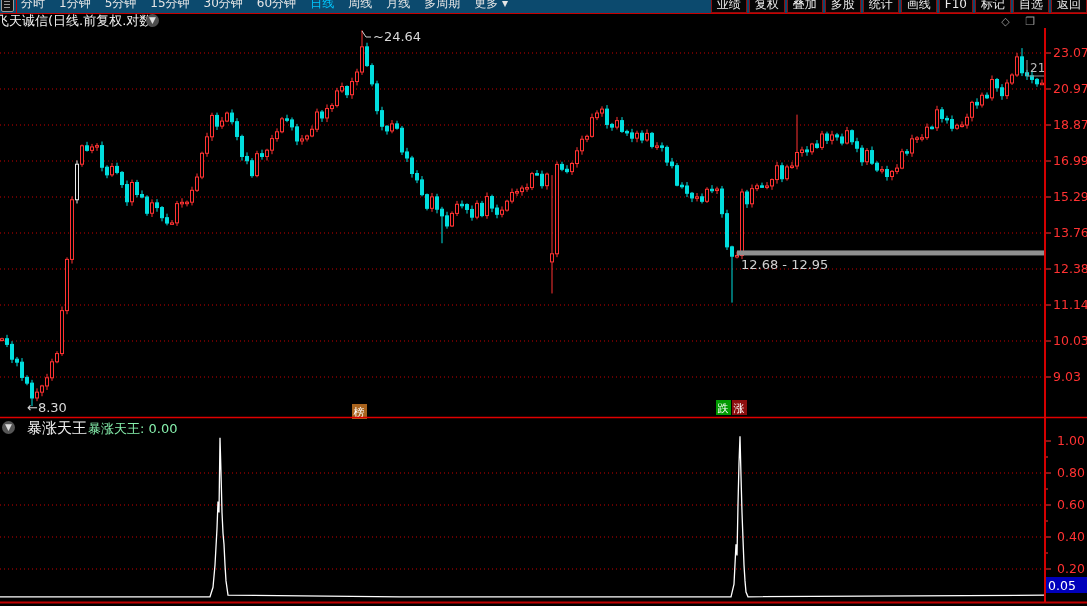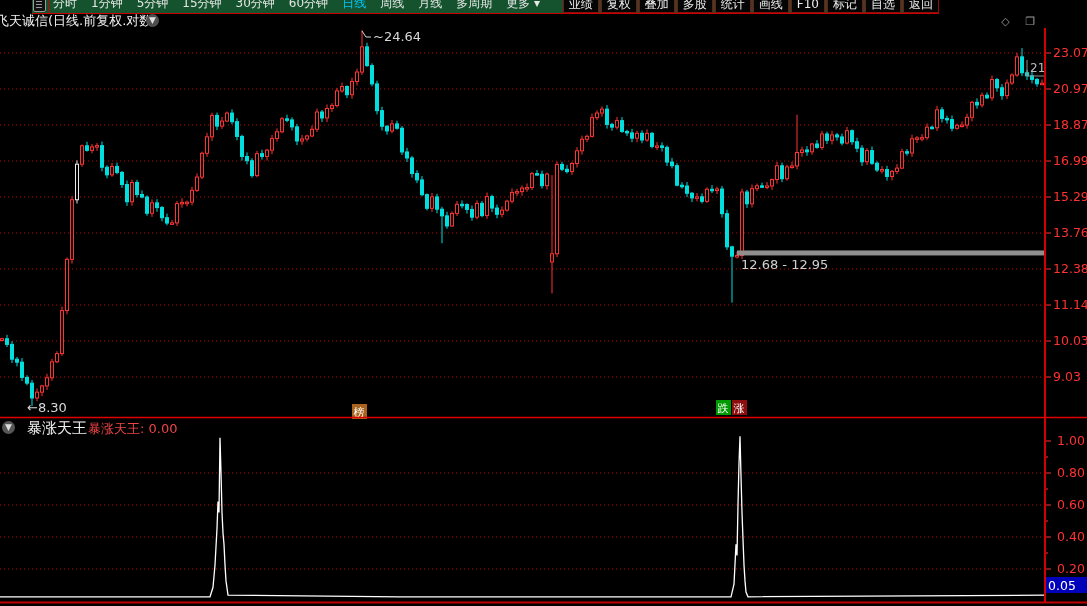--- a/index.html
+++ b/index.html
@@ -1,20 +1,20 @@
 <!DOCTYPE html>
 <html><head>
 <meta charset="utf-8">
 <style>
   html,body{margin:0;padding:0;background:#000;}
   .stage{position:relative;width:1087px;height:606px;background:#000;overflow:hidden;
          font-family:"DejaVu Sans","Liberation Sans",sans-serif;}
   
-  .menubar{position:absolute;left:0;top:0;width:907px;height:13px;overflow:hidden;
-           border-bottom:1px solid #c80000;background:#14532d;margin-left:32px;}
+  .menubar{position:absolute;left:0;top:0;width:1087px;height:13px;overflow:hidden;
+           border-bottom:1px solid #c80000;background:#0c4a6e;}
   .menubar .appicon{position:absolute;left:1px;top:-3px;width:11px;height:13px;
            border:1px solid #9a9a9a;border-radius:2px;background:#111;}
   .menubar .appicon:before{content:"";position:absolute;left:2px;top:3px;width:6px;height:1px;background:#999;box-shadow:0 3px 0 #999,0 6px 0 #999;}
   .menubar .vline{position:absolute;left:16px;top:0;width:1px;height:13px;background:#c80000;}
   .leftmenu{position:absolute;left:21px;top:-6px;display:flex;gap:14px;white-space:nowrap;}
   .leftmenu .mi{color:#e6e6e6;font-size:12px;line-height:18px;cursor:default;}
   .leftmenu .mi.active{color:#00c8ff;}
   .rightmenu{position:absolute;right:0;top:-5px;display:flex;gap:2px;}
   .rightmenu .mb{border:1px solid #8c0e0e;color:#ececec;font-size:12px;line-height:16px;
                  padding:0 5px;background:#050505;white-space:nowrap;}
@@ -24,21 +24,21 @@
   .chev-circle{position:absolute;left:146px;top:1px;width:13px;height:13px;border-radius:50%;
                background:#4e4e4e;color:#dcdcdc;font-size:9px;line-height:13px;text-align:center;}
   .win-icons{position:absolute;right:46px;top:2px;color:#9a9a9a;font-size:11px;letter-spacing:6px;}
   
   svg.chartsvg{position:absolute;left:0;top:0;}
   
   .ind-header{position:absolute;left:0;top:420px;height:17px;white-space:nowrap;}
   .ind-chev{position:absolute;left:2px;top:1px;width:13px;height:13px;border-radius:50%;
             background:#565656;color:#ddd;font-size:9px;line-height:13px;text-align:center;}
   .ind-name{position:absolute;left:27px;top:0;color:#f0f0f0;font-size:15px;line-height:17px;}
-  .ind-value{position:absolute;left:88px;top:0;color:#ef4444;font-size:13px;line-height:17px;}
+  .ind-value{position:absolute;left:88px;top:0;color:#86efac;font-size:13px;line-height:17px;}
 </style>
 </head>
 <body>
 
 <div class="stage">
 
   <div class="menubar">
     <span class="appicon"></span>
     <span class="vline"></span>
     <div class="leftmenu">

